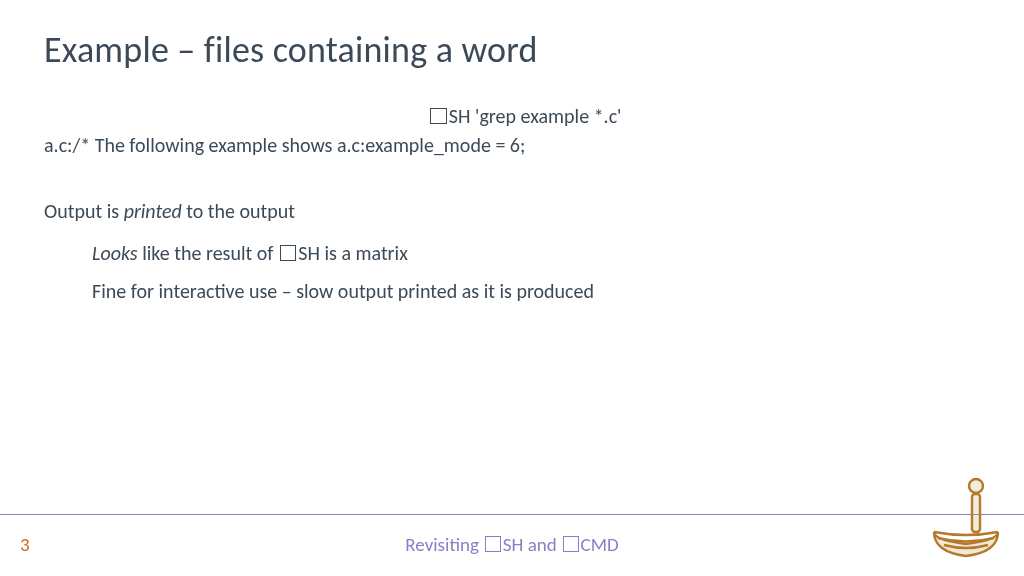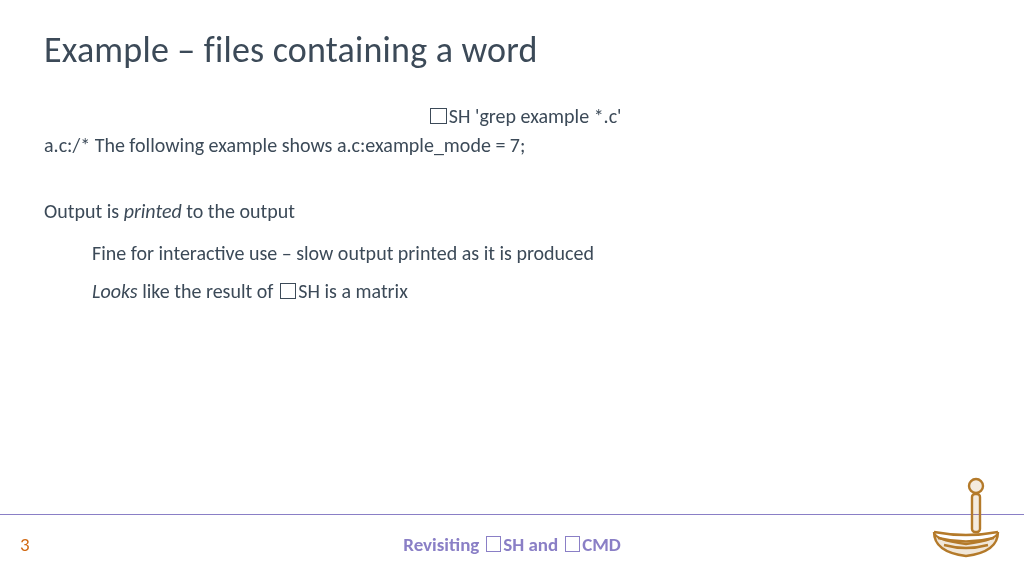--- a/index.html
+++ b/index.html
@@ -10,39 +10,39 @@
   .mono { font-size: 20px; line-height: 1.45; color: #3c4a58; margin-bottom: 34px; }
   .mono .indent { margin-left: 26px; text-align: center; }
   .body-lines { font-size: 20px; line-height: 1.7; color: #3c4a58; }
   .body-lines .main-line { margin-bottom: 8px; }
   .body-lines .sub-line { margin-left: 48px; margin-bottom: 4px; }
   em { font-style: italic; }
   .quad { display: inline-block; width: 0.82em; height: 0.82em; border: 1.6px solid currentColor; vertical-align: -0.05em; margin: 0 2px; }
   .footer { position: absolute; left: 0; right: 0; bottom: 14px; height: 44px; }
   .divider { position: absolute; left: 0; right: 0; top: -4px; height: 0; border-top: 1.5px solid #8a7fc6; }
   .pagenum { position: absolute; left: 20px; bottom: 6px; color: #d16a14; font-size: 19px; }
-  .footer-title { position: absolute; left: 0; right: 0; bottom: 6px; text-align: center; color: #8a7fc6; font-size: 19px; font-weight: bold; }
+  .footer-title { position: absolute; left: 0; right: 0; bottom: 6px; text-align: center; color: #8a7fc6; font-size: 19px; }
   .logo { position: absolute; right: 22px; bottom: 0px; width: 74px; height: 88px; }
 </style>
 </head>
 <body>
 
 <div class="slide">
   <div class="content">
     <h1 class="title">Example – files containing a word</h1>
 
     <div class="mono">
       <div class="indent"><span class="quad"></span><span>SH 'grep example *.c'</span></div>
-      <div>a.c:/* The following example shows a.c:example_mode = 7;</div>
+      <div>a.c:/* The following example shows a.c:example_mode = 6;</div>
     </div>
 
     <div class="body-lines">
       <div class="main-line"><span>Output is </span><em>printed</em><span> to the output</span></div>
+      <div class="sub-line"><em>Looks</em><span> like the result of </span><span class="quad"></span><span>SH is a matrix</span></div>
       <div class="sub-line">Fine for interactive use – slow output printed as it is produced</div>
-      <div class="sub-line"><em>Looks</em><span> like the result of </span><span class="quad"></span><span>SH is a matrix</span></div>
     </div>
   </div>
 
   <div class="footer">
     <div class="divider"></div>
     <div class="pagenum">3</div>
     <div class="footer-title"><span>Revisiting </span><span class="quad"></span><span>SH and </span><span class="quad"></span><span>CMD</span></div>
     <svg class="logo" viewBox="0 0 74 88">
       <g fill="none" stroke="#b47a2a" stroke-width="2.4">
         <circle cx="48" cy="12" r="7" fill="#b47a2a" fill-opacity="0.15"></circle>

